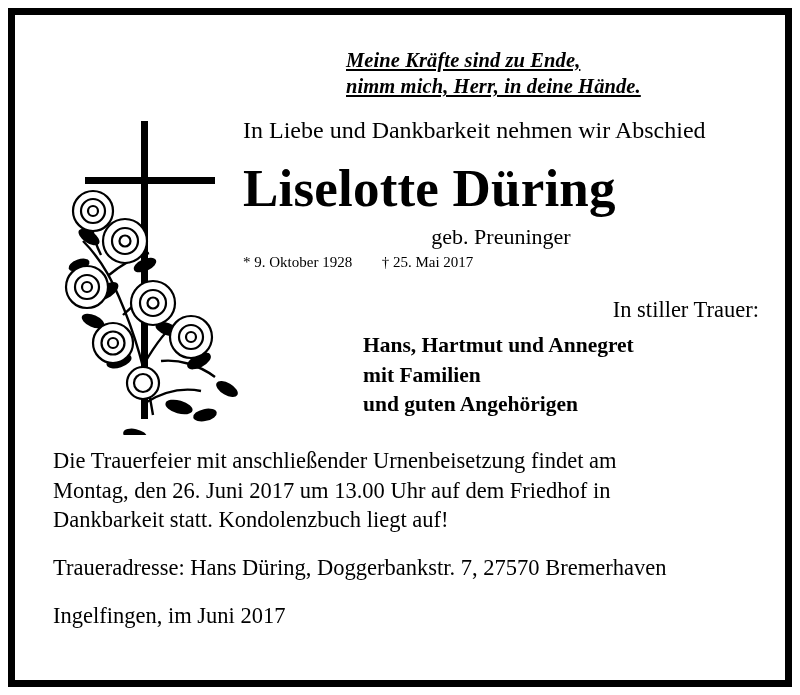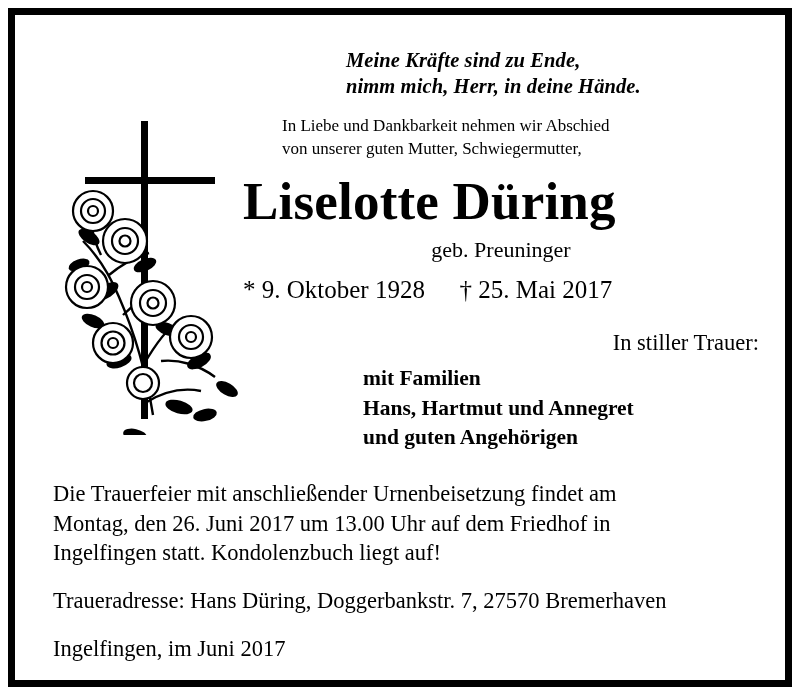--- a/index.html
+++ b/index.html
@@ -40,58 +40,57 @@
   
   .verse {
     margin: 14px 0 0 0;
     padding-left: 305px;
     font-style: italic;
     font-weight: bold;
     font-size: 20.5px;
     line-height: 1.28;
     letter-spacing: 0.1px;
   }
-  .verse div { white-space: nowrap; }
+  .verse div { white-space: nowrap; text-decoration: underline; }
 
   
   .body-row {
     position: relative;
     margin-top: 16px;
   }
   .graphic {
     position: absolute;
     left: 8px;
     top: 0;
     width: 205px;
     height: 320px;
   }
   .text-col {
     padding-left: 202px;
   }
   .intro {
-    font-size: 17px;
+    font-size: 24px;
     line-height: 1.30;
     white-space: nowrap;
-    margin-left: 39px;
   }
   .name {
     font-weight: bold;
     font-size: 53px;
     line-height: 1.12;
     margin-top: 12px;
     letter-spacing: 0.2px;
   }
   .maiden {
     font-size: 22px;
     margin-top: 6px;
     text-align: center;
   }
   .dates {
-    font-size: 25px;
-    margin-top: 13px;
+    font-size: 15px;
+    margin-top: 4px;
   }
   .dates .sep { display: inline-block; width: 22px; }
 
   
   .mourn {
     margin-top: 26px;
     padding-left: 322px;
   }
   .mourn-lead {
     font-size: 22.5px;
@@ -187,46 +186,45 @@
               <circle cx="142" cy="222" r="5"></circle>
 
               <circle cx="94" cy="268" r="16"></circle>
               <circle cx="94" cy="268" r="9"></circle>
             </g>
           </svg>
         </div>
 
         <div class="text-col">
           <div class="intro">In Liebe und Dankbarkeit nehmen wir Abschied</div>
-          <div class="intro">von unserer guten Mutter, Schwiegermutter,</div>
 
           <div class="name">Liselotte Düring</div>
           <div class="maiden">geb. Preuninger</div>
           <div class="dates">
             <span>* 9. Oktober 1928</span>
             <span class="sep"></span>
             <span>† 25. Mai 2017</span>
           </div>
         </div>
       </div>
 
       <div class="mourn">
         <div class="mourn-lead">In stiller Trauer:</div>
         <div class="mourn-names">
+          <div>Hans, Hartmut und Annegret</div>
           <div>mit Familien</div>
-          <div>Hans, Hartmut und Annegret</div>
           <div>und guten Angehörigen</div>
         </div>
       </div>
 
       <div class="lower">
         <div class="para">
           <div class="nowrap">Die Trauerfeier mit anschließender Urnenbeisetzung findet am</div>
           <div class="nowrap">Montag, den 26. Juni 2017 um 13.00 Uhr auf dem Friedhof in</div>
-          <div class="nowrap">Ingelfingen statt. Kondolenzbuch liegt auf!</div>
+          <div class="nowrap">Dankbarkeit statt. Kondolenzbuch liegt auf!</div>
         </div>
         <div class="para spaced nowrap">Traueradresse: Hans Düring, Doggerbankstr. 7, 27570 Bremerhaven</div>
         <div class="para spaced nowrap">Ingelfingen, im Juni 2017</div>
       </div>
 
     </div>
   </div>
 </div>
 
 </body></html>

